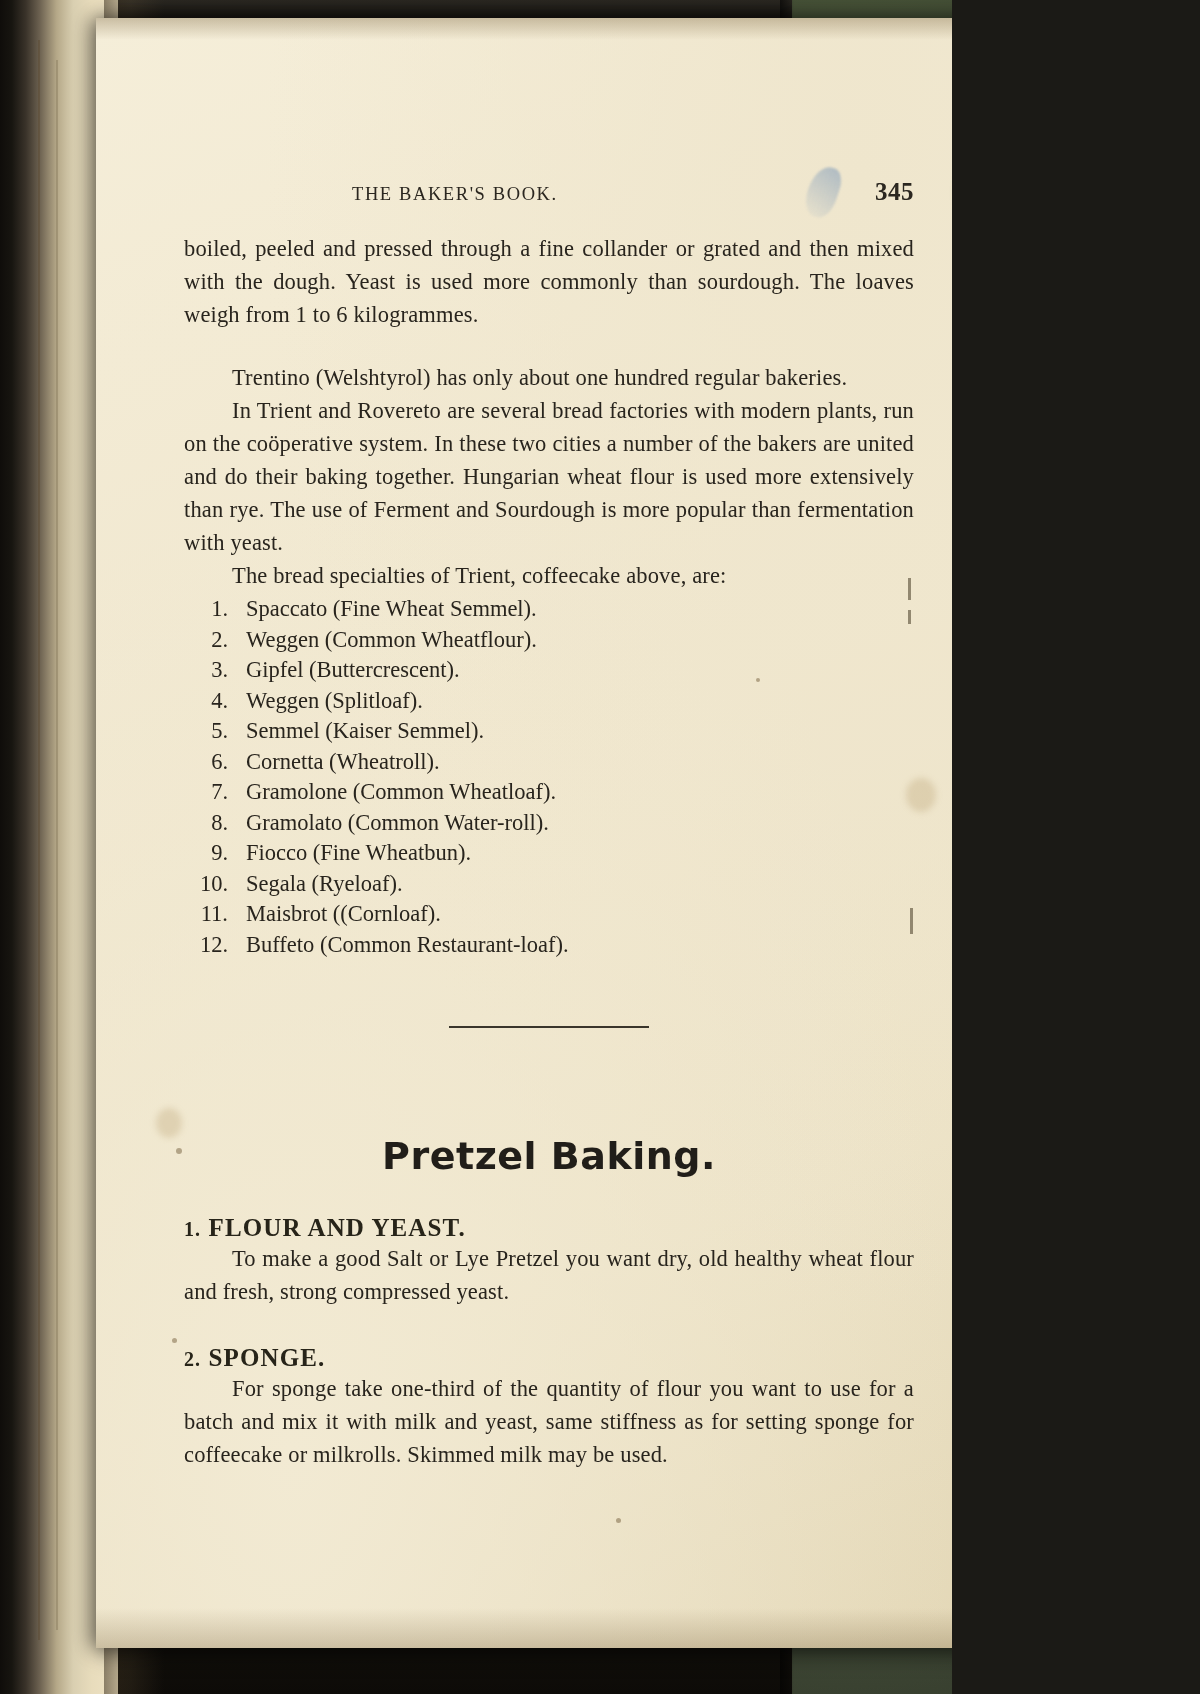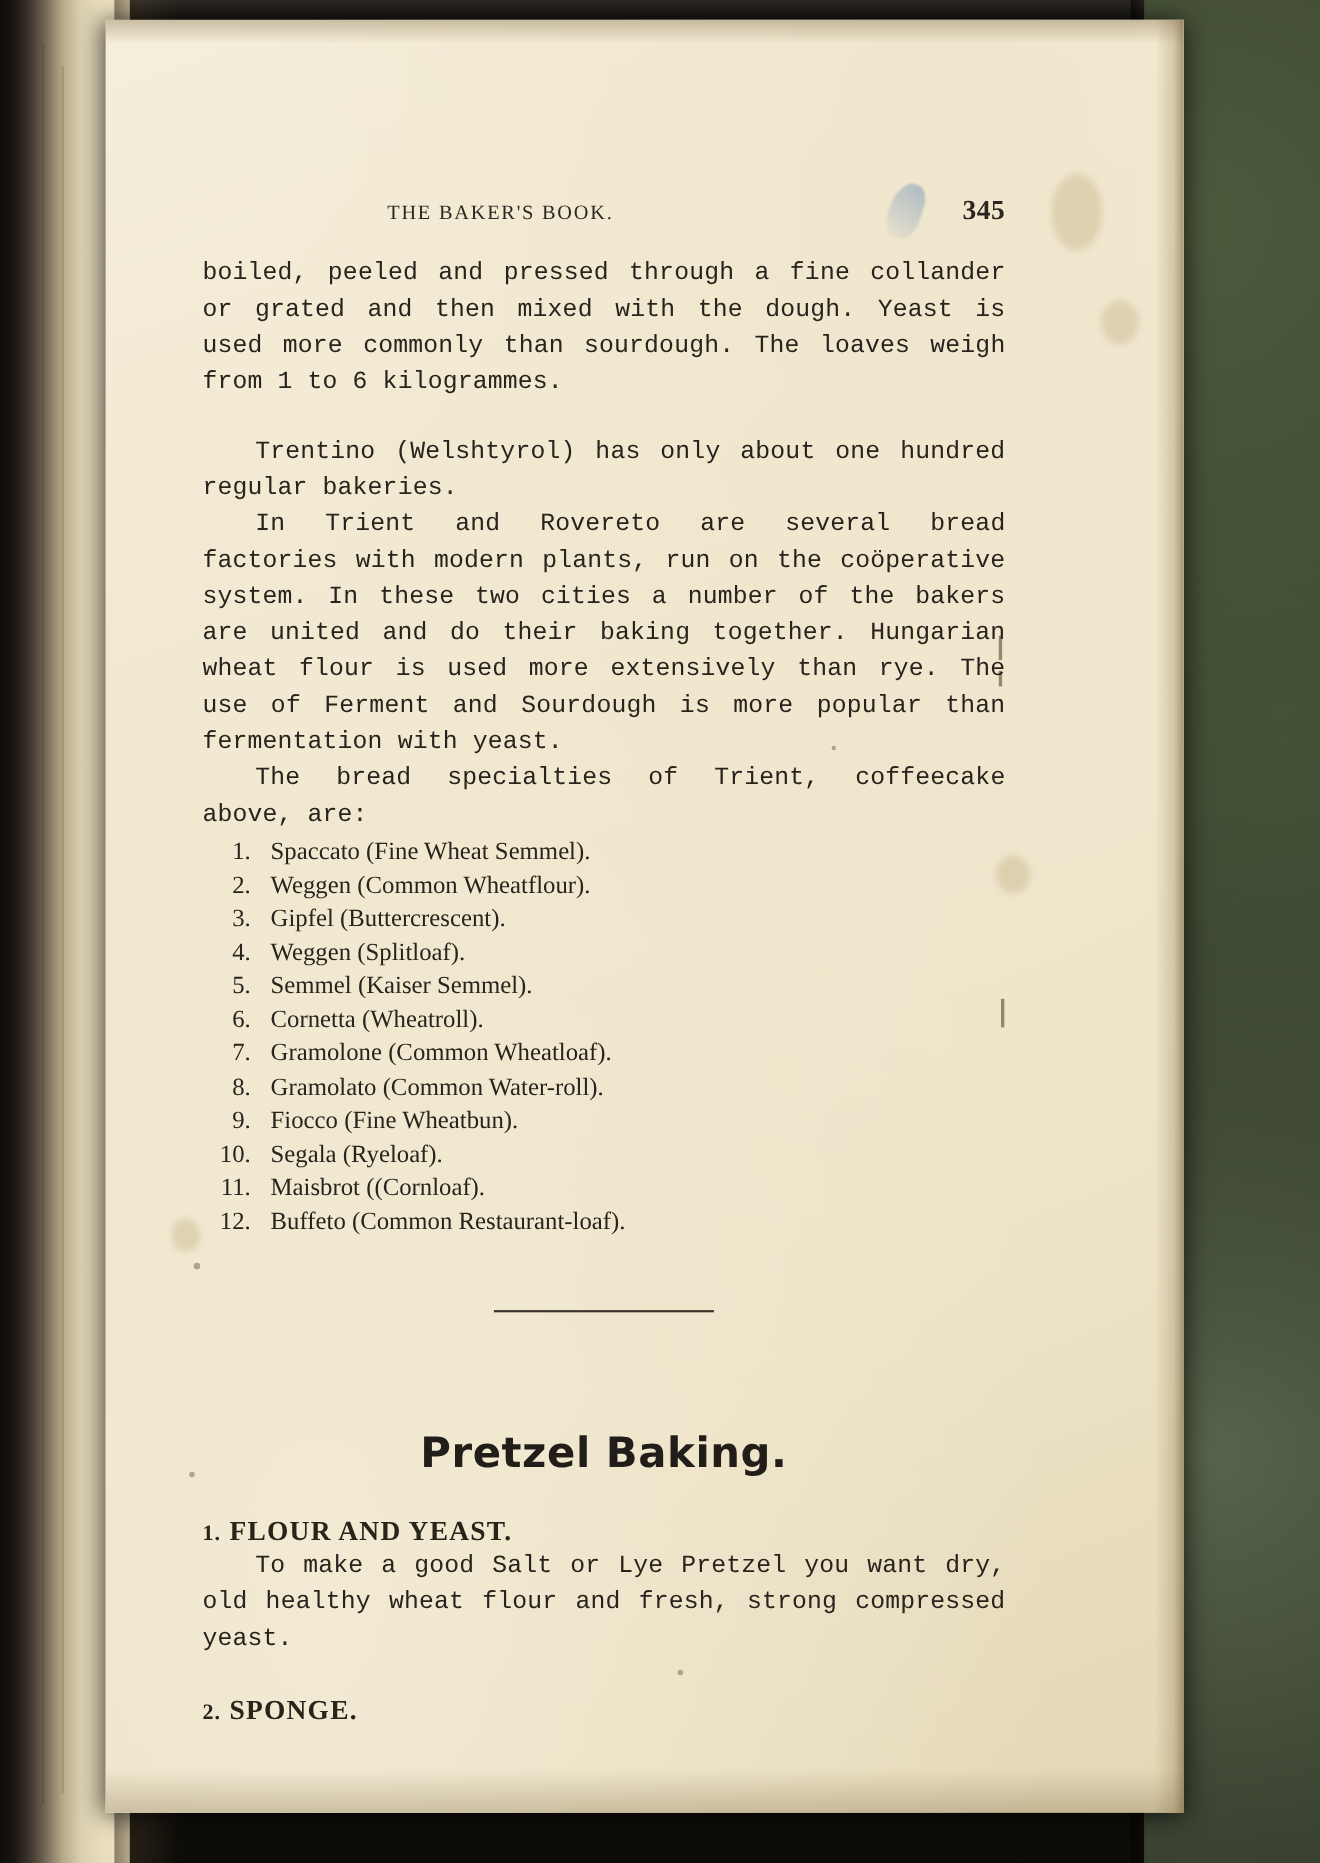--- a/index.html
+++ b/index.html
@@ -10,21 +10,21 @@
   body {
     width: 1200px;
     height: 1694px;
     overflow: hidden;
     font-family: "Liberation Serif", serif;
   }
 
   
   #scan {
     position: relative;
-    width: 1200px;
+    width: 952px;
     height: 1694px;
     background: #242019;
     overflow: hidden;
   }
   
   .cloth-top {
     position: absolute;
     left: 0; top: 0;
     width: 1200px; height: 34px;
     background: linear-gradient(180deg, #2b2822 0%, #15130f 60%, #0f0d0a 100%);
@@ -153,21 +153,20 @@
     letter-spacing: 0.5px;
     font-weight: bold;
   }
   p {
     margin: 0;
     font-size: 22.5px;
     line-height: 33px;
     text-align: justify;
     color: #28241d;
     letter-spacing: 0.15px;
-    font-family: Liberation Mono, monospace;
   }
   p.indent { text-indent: 48px; }
   .gap-small { height: 30px; }
 
   ol.specialties {
     margin: 2px 0 0 0;
     padding: 0;
     list-style: none;
   }
   ol.specialties li {
@@ -336,17 +335,20 @@
         <span>FLOUR  AND  YEAST.</span>
       </h2>
       <div class="para-block">
         <p class="indent">To make a good Salt or Lye Pretzel you want dry, old healthy wheat flour and fresh, strong compressed yeast.</p>
       </div>
 
       <h2 class="subsection">
         <span class="sub-num">2.</span>
         <span>SPONGE.</span>
       </h2>
+      <div class="para-block">
+        <p class="indent">For sponge take one-third of the quantity of flour you want to use for a batch and mix it with milk and yeast, same stiffness as for setting sponge for coffeecake or milkrolls.   Skimmed milk may be used.</p>
+      </div>
 
     </div>
   </div>
 
 </div>
 
 </body></html>

